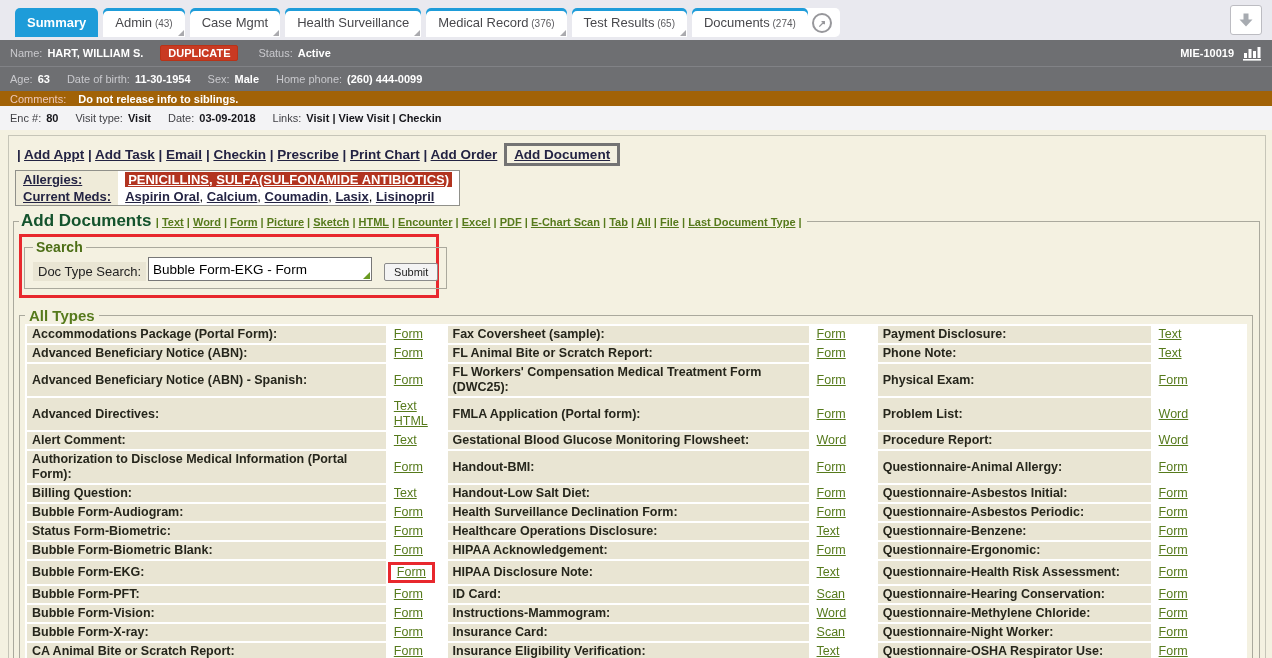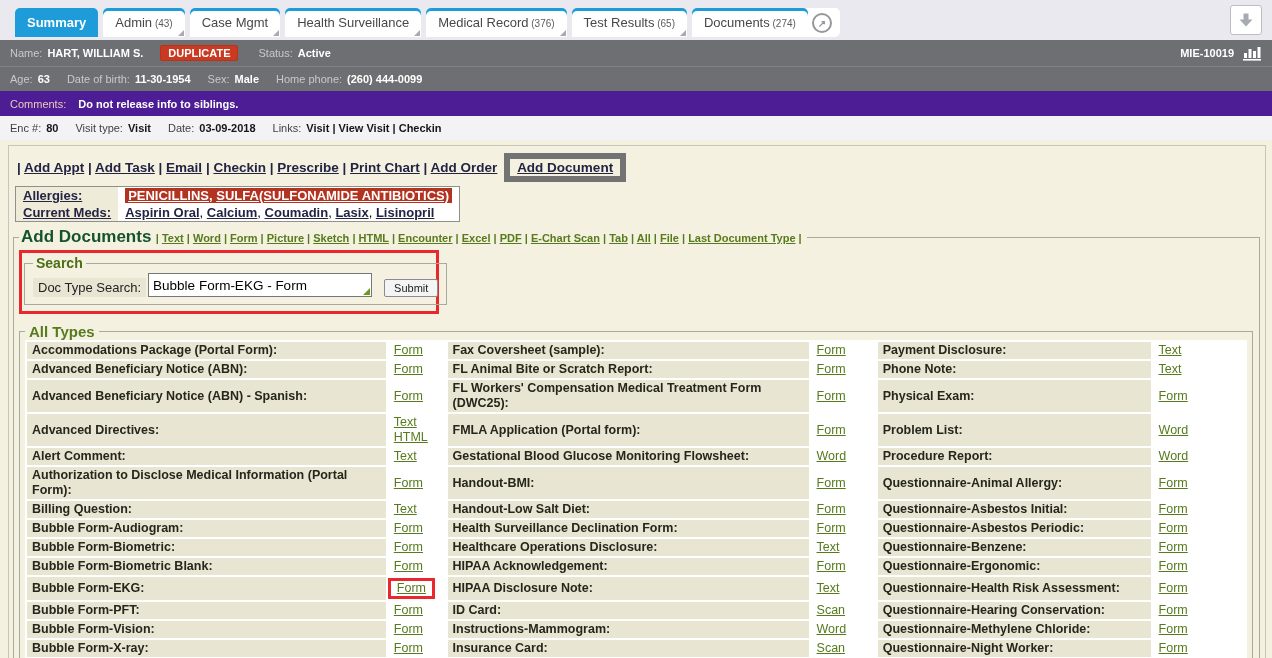--- a/index.html
+++ b/index.html
@@ -29,39 +29,39 @@
     background:#fff;border:1px solid #bcbcc2;border-radius:3px;
     display:flex;align-items:center;justify-content:center;cursor:pointer;}
 
   
   .pbar{display:flex;align-items:center;padding:0 10px;color:#fff;font-size:11px;
     box-sizing:border-box;white-space:nowrap;}
   .pbar .lab{color:#c9c9cd;margin-right:5px;}
   .pbar .val{font-weight:bold;margin-right:17px;}
   #bar-name{height:26px;background:#6e6f72;}
   #bar-demo{height:25px;background:#6e6f72;border-top:1px solid #818286;}
-  #bar-comments{height:25px;background:#4c1d95;}
+  #bar-comments{height:15px;background:#a16207;}
   #bar-comments .lab{color:#efc9ba;margin-right:12px;}
   #bar-enc{height:24px;background:#f3f3f5;color:#3f3f44;}
   #bar-enc .lab{color:#3f3f44;}
   #bar-enc .val{color:#15151a;}
   #bar-enc .elink{color:#15151a;font-weight:bold;text-decoration:none;}
   .spacer{flex:1;}
   .badge{background:#c93a22;border:1px solid #b83318;border-radius:2px;
     padding:1px 7px;font-weight:bold;color:#fff;margin-right:20px;}
   .chartid{font-weight:bold;margin-right:8px;}
 
   
   .content{padding:5px 6px 0 8px;}
   .panel{border:1px solid #c6c5b8;border-bottom:none;padding:3px 5px 0 4px;
     min-height:540px;box-sizing:border-box;}
 
   .actions{font-size:13.5px;font-weight:bold;color:#232343;padding:4px 0 3px 4px;}
   .actions a{color:#232343;}
-  .redbox{display:inline-block;border:6px solid #737373;padding:1px 7px;margin-left:3px;}
+  .redbox{display:inline-block;border:3px solid #737373;padding:1px 7px;margin-left:3px;}
 
   .allergybox{display:inline-table;border:1px solid #90908a;background:#fff;
     border-collapse:collapse;margin:1px 0 5px 2px;font-size:13px;}
   .allergybox td{padding:1px 7px;}
   .albl{background:#efebd9;}
   .albl a{color:#232343;font-weight:bold;}
   .alred{background:#b23420;display:inline-block;padding:0 3px;color:#fff;font-weight:bold;}
   .alred a{color:#fff;font-weight:bold;}
   .medval a{color:#232343;font-weight:bold;}
 
@@ -269,21 +269,21 @@
               </tr>
               <tr>
                 <td class="lbl">Bubble Form-Audiogram:</td>
                 <td class="lnk"><a>Form</a></td>
                 <td class="lbl">Health Surveillance Declination Form:</td>
                 <td class="lnk"><a>Form</a></td>
                 <td class="lbl">Questionnaire-Asbestos Periodic:</td>
                 <td class="lnk"><a>Form</a></td>
               </tr>
               <tr>
-                <td class="lbl">Bubble Form-Biometric:</td>
+                <td class="lbl">Status Form-Biometric:</td>
                 <td class="lnk"><a>Form</a></td>
                 <td class="lbl">Healthcare Operations Disclosure:</td>
                 <td class="lnk"><a>Text</a></td>
                 <td class="lbl">Questionnaire-Benzene:</td>
                 <td class="lnk"><a>Form</a></td>
               </tr>
               <tr>
                 <td class="lbl">Bubble Form-Biometric Blank:</td>
                 <td class="lnk"><a>Form</a></td>
                 <td class="lbl">HIPAA Acknowledgement:</td>

